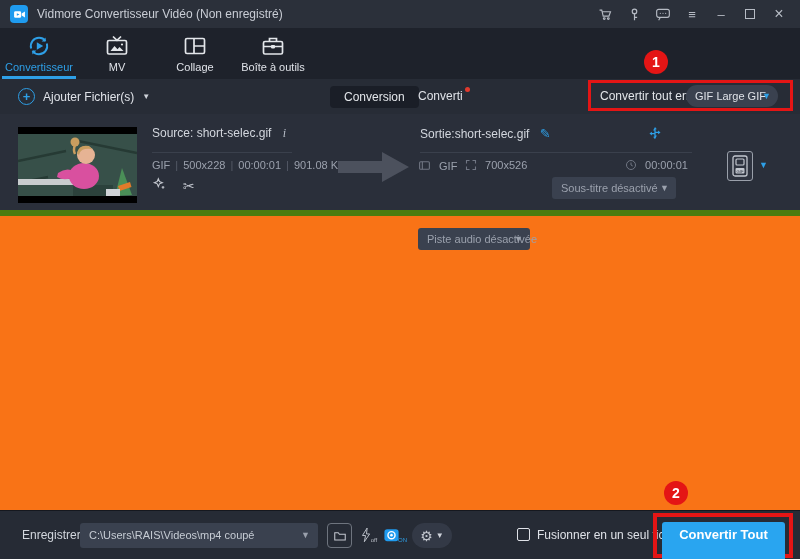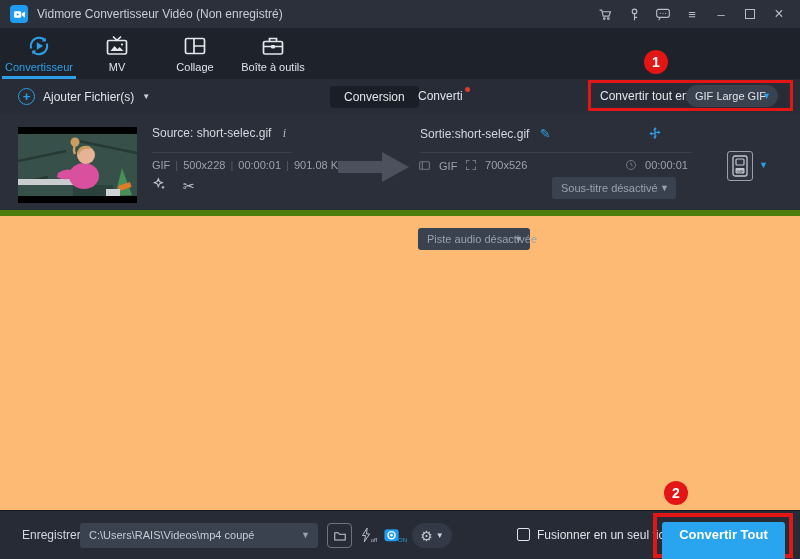--- a/index.html
+++ b/index.html
@@ -1,17 +1,17 @@
 <!DOCTYPE html>
 <html><head>
 <meta charset="utf-8">
 <style>
   html,body{margin:0;padding:0;background:#14161c;}
   *{box-sizing:border-box;font-family:"Liberation Sans","DejaVu Sans",sans-serif;}
-  #app{position:relative;width:800px;height:559px;overflow:hidden;background:#fdba74;color:#dfe2e8;font-size:12px;padding-left:44px;}
+  #app{position:relative;width:800px;height:559px;overflow:hidden;background:#f97316;color:#dfe2e8;font-size:12px;padding-left:44px;}
   .abs{position:absolute;}
   
   .titlebar{left:0;top:0;width:800px;height:28px;background:#2b303a;display:flex;align-items:center;padding:0 10px;}
   .appicon{width:18px;height:18px;border-radius:4px;background:#1f9bef;display:flex;align-items:center;justify-content:center;margin-right:9px;flex:0 0 auto;}
   .title-text{color:#c9cdd5;font-size:12px;white-space:nowrap;}
   .tb-right{margin-left:auto;display:flex;align-items:center;gap:7px;}
   .tb-btn{width:22px;height:22px;display:flex;align-items:center;justify-content:center;color:#b6bbc4;font-size:13px;cursor:default;}
   .maxbox{width:10px;height:10px;border:1.4px solid #b6bbc4;}
   
   .nav{left:0;top:28px;width:800px;height:51px;background:#1e222b;display:flex;align-items:flex-start;}

